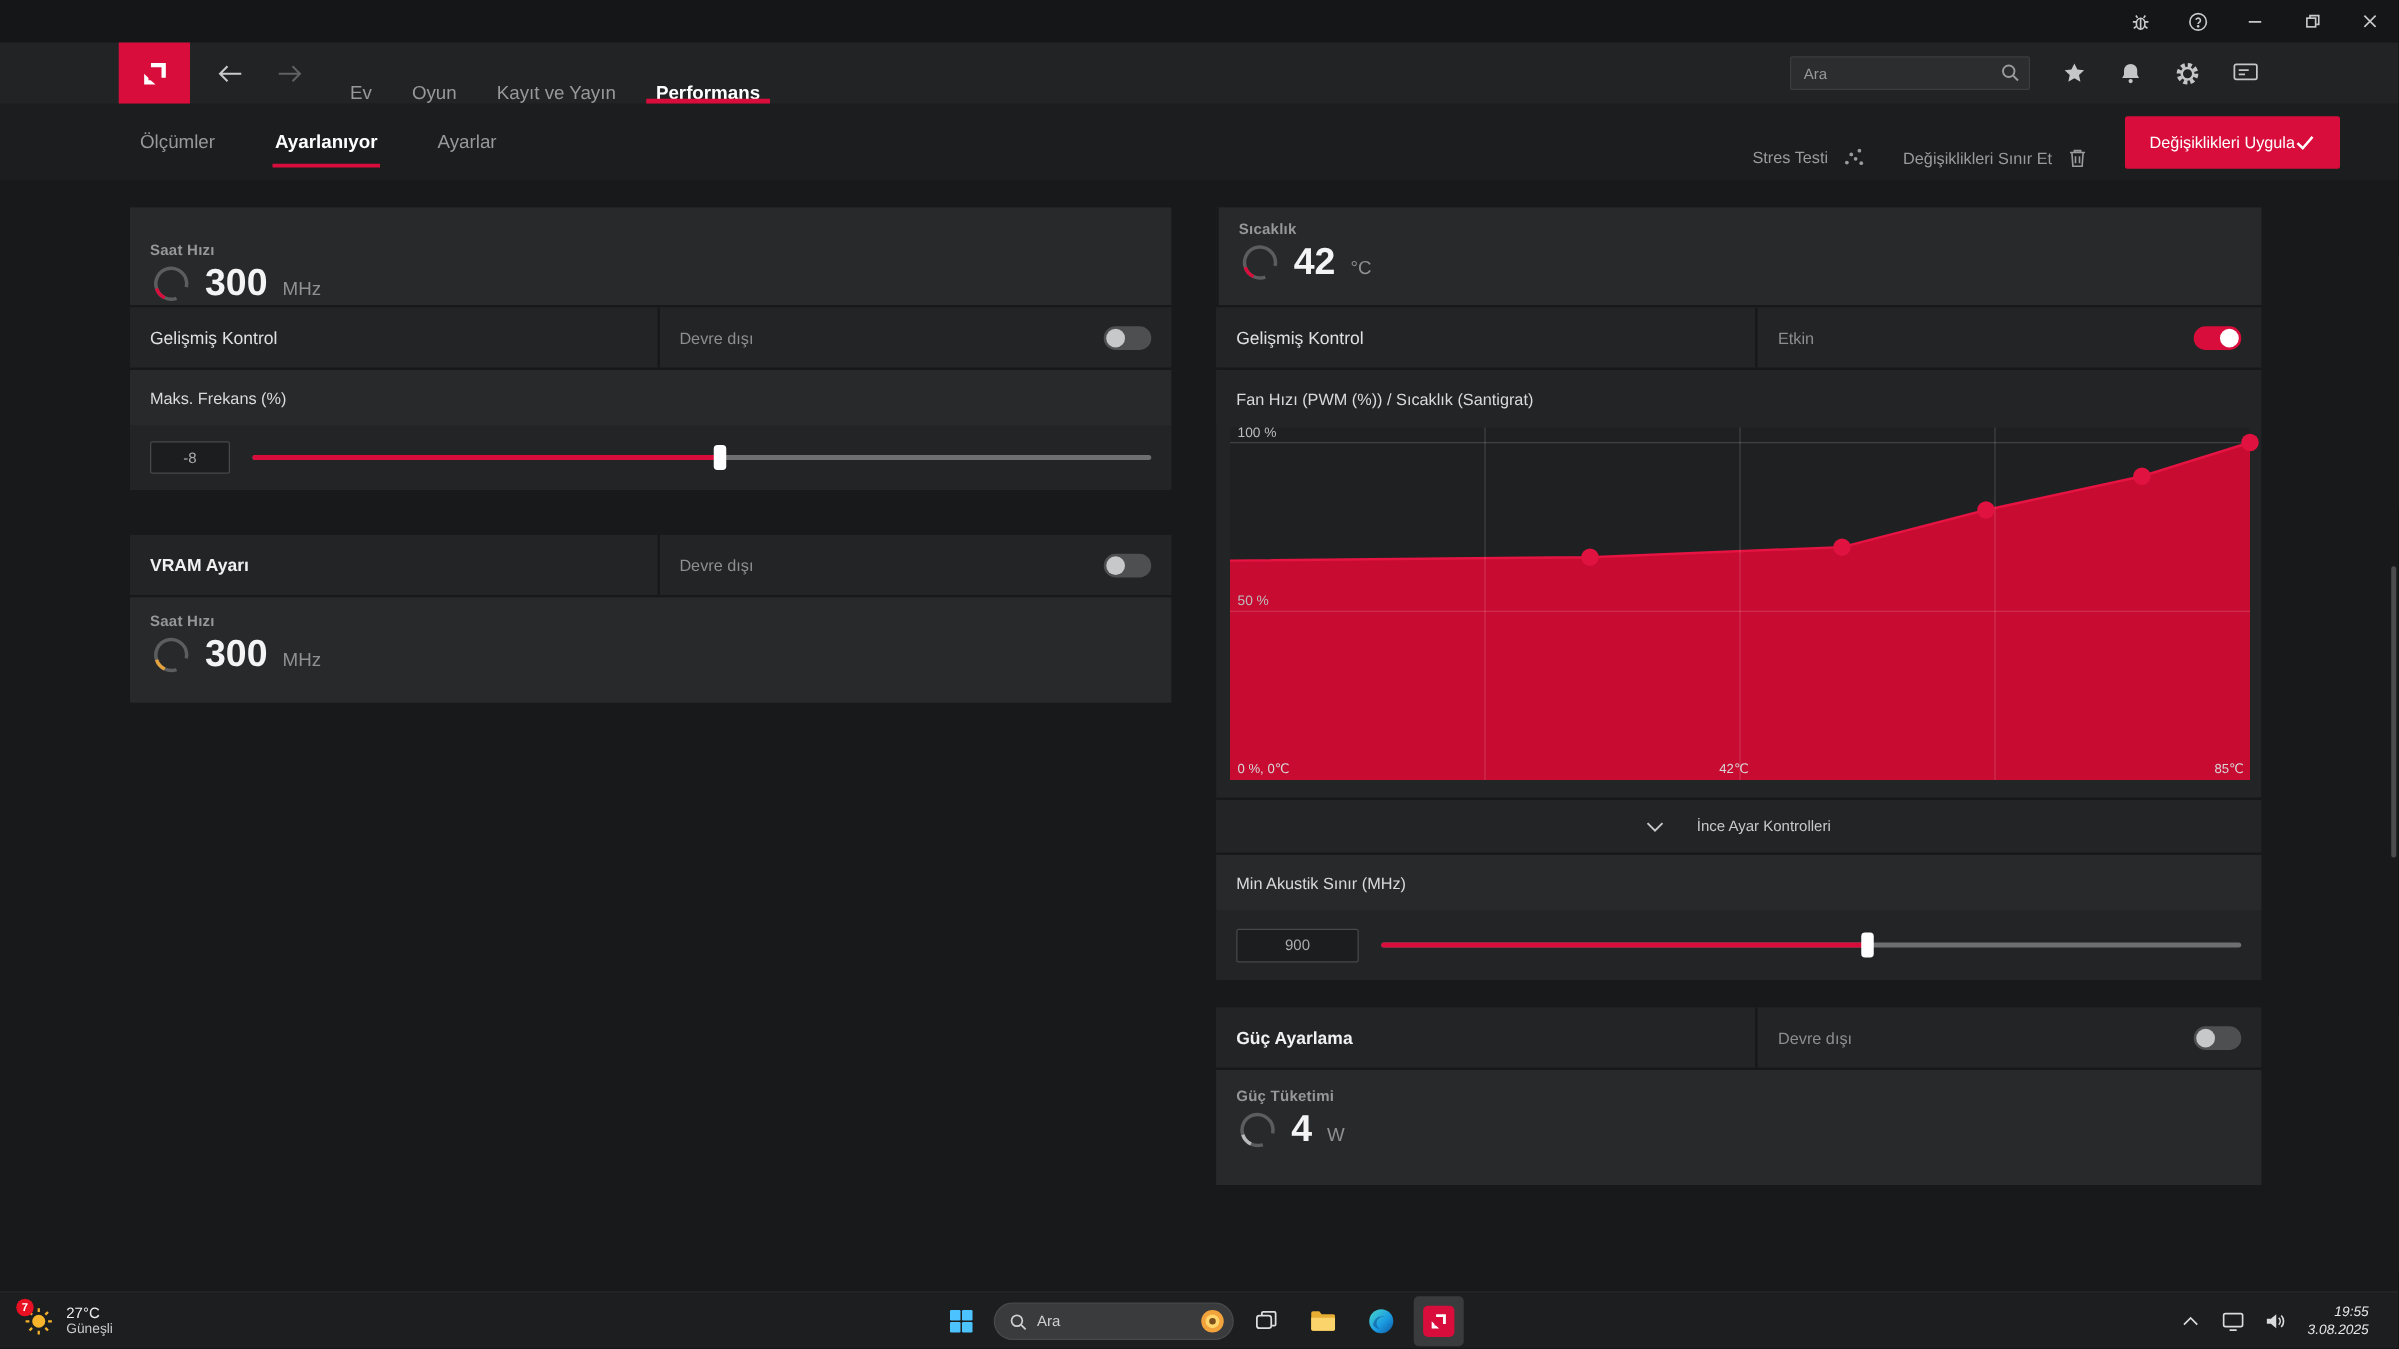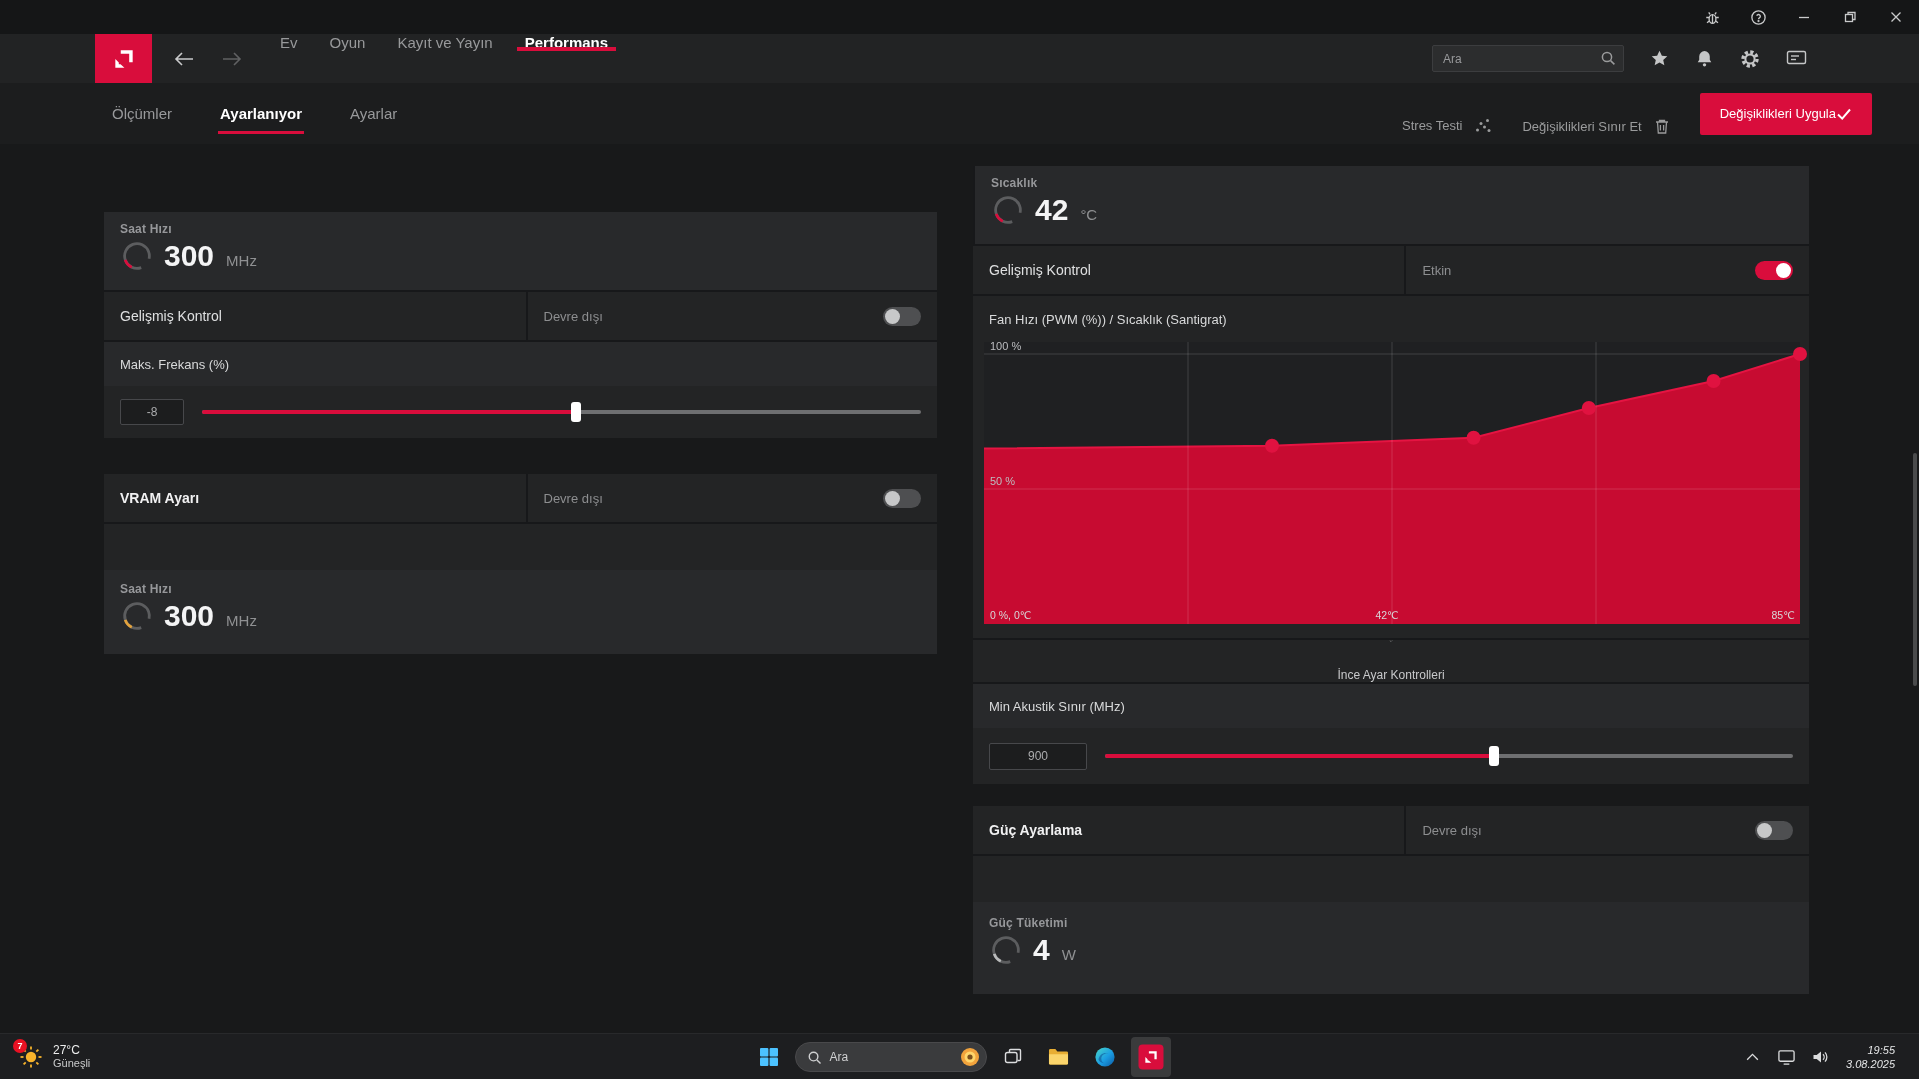--- a/index.html
+++ b/index.html
@@ -18,21 +18,21 @@
     display:flex;align-items:center;justify-content:flex-end;}
   .cap-btn{width:46px;height:34px;display:flex;align-items:center;justify-content:center;color:#c9cacb;}
 
   
   .navbar{position:absolute;top:34px;left:0;width:100%;height:49px;background:#222324;
     display:flex;align-items:stretch;}
   .logo{width:57px;height:49px;margin-left:95px;background:var(--accent);
     display:flex;align-items:center;justify-content:center;}
   .nav-arrow{width:48px;display:flex;align-items:center;justify-content:center;color:#c9cacb;margin-left:8px;}
   .nav-arrow.fwd{color:#606162;margin-left:0;}
-  .nav-items{display:flex;align-items:flex-start;margin-left:8px;}
+  .nav-items{display:flex;align-items:flex-end;margin-left:8px;}
   .nav-item{position:relative;display:flex;align-items:center;padding:0 16px;
     font-size:15px;color:#98999b;cursor:default;}
   .nav-item.active{color:#ffffff;font-weight:700;}
   .nav-item.active::after{content:"";position:absolute;left:8px;right:8px;bottom:0;height:4px;background:var(--accent);}
   .nav-right{margin-left:auto;margin-right:112px;display:flex;align-items:center;gap:26px;}
   .nav-search{position:relative;width:192px;}
   .nav-search input{width:100%;height:27px;background:#2c2d2e;border:1px solid #3c3d3f;border-radius:2px;
     color:#cfd0d1;font-size:12px;padding:0 30px 0 10px;outline:none;font-family:inherit;}
   .nav-search input::placeholder{color:#98999b;}
   .nav-search .mag{position:absolute;right:8px;top:5px;color:#9a9b9c;}
@@ -50,21 +50,21 @@
   .apply-btn{height:42px;padding:0 20px;background:var(--accent);border:none;border-radius:2px;
     color:#fff;font-size:13px;display:flex;align-items:center;font-family:inherit;}
 
   
   .content{position:absolute;top:144px;left:0;width:1919px;height:889px;background:var(--bg-content);}
   .col-left{position:absolute;left:104px;top:22px;width:833px;}
   .col-right{position:absolute;left:973px;top:22px;width:836px;}
   .card{background:var(--card);}
   .hr{height:2px;background:var(--hr);}
 
-  .sec-gauge{padding:10px 16px 0;background:var(--card-light);margin-top:46px;}
+  .sec-gauge{padding:27px 16px 0;background:var(--card-light);}
   .g-label{font-size:12px;font-weight:700;color:#96979a;letter-spacing:.2px;}
   .g-row{display:flex;align-items:center;gap:10px;margin-top:3px;}
   .g-value{font-size:30px;font-weight:700;color:#f4f4f5;line-height:32px;}
   .g-unit{font-size:15px;color:#8f9092;margin-top:8px;margin-left:2px;}
   .gauge .g-ring{fill:none;stroke:#5c5d5f;stroke-width:3.6;stroke-dasharray:84 16.5;}
   .gauge .g-tick{fill:none;stroke-width:3.6;stroke-dasharray:13 87.5;}
 
   .row-ctl{height:48px;display:flex;background:var(--card);}
   .ctl-label{flex:1;display:flex;align-items:center;padding-left:16px;font-size:14px;color:#dfe0e1;}
   .ctl-label.bold{font-weight:700;color:#f1f1f2;}
@@ -97,21 +97,21 @@
 
   .chart-title{height:46px;display:flex;align-items:center;padding-left:16px;background:var(--card);
     font-size:13px;color:#d9dadb;}
   .chart-wrap{position:relative;height:282px;margin:0 9px 14px 11px;background:#1f2022;}
   .chart-wrap svg{position:absolute;inset:0;width:100%;height:100%;overflow:visible;}
   .y-label{position:absolute;left:6px;transform:translateY(-115%);font-size:11px;color:#bdbec0;}
   .x-label{position:absolute;bottom:3px;font-size:10.5px;color:#d7d8d9;}
   .x-left{left:6px;} .x-center{transform:translateX(-50%);} .x-right{right:5px;padding-left:28px;}
 
   .fine-row{height:42px;display:flex;align-items:center;justify-content:center;gap:26px;
-    background:var(--card);font-size:12px;color:#c8c9cb;flex-direction:column;}
+    background:var(--card);font-size:12px;color:#c8c9cb;}
 
   .scrollbar{position:absolute;right:2px;top:309px;width:4px;height:233px;border-radius:2px;
     background:rgba(255,255,255,.22);}
 
   
   .taskbar{position:absolute;bottom:0;left:0;width:100%;height:46px;background:#1d1e20;
     border-top:1px solid rgba(255,255,255,.05);}
   .tb-weather{position:absolute;left:10px;top:0;height:46px;display:flex;align-items:center;gap:9px;padding:0 8px;}
   .tb-weather .w-icon{position:relative;width:26px;height:26px;}
   .w-badge{position:absolute;left:-5px;top:-5px;width:14px;height:14px;border-radius:50%;background:#e81123;

